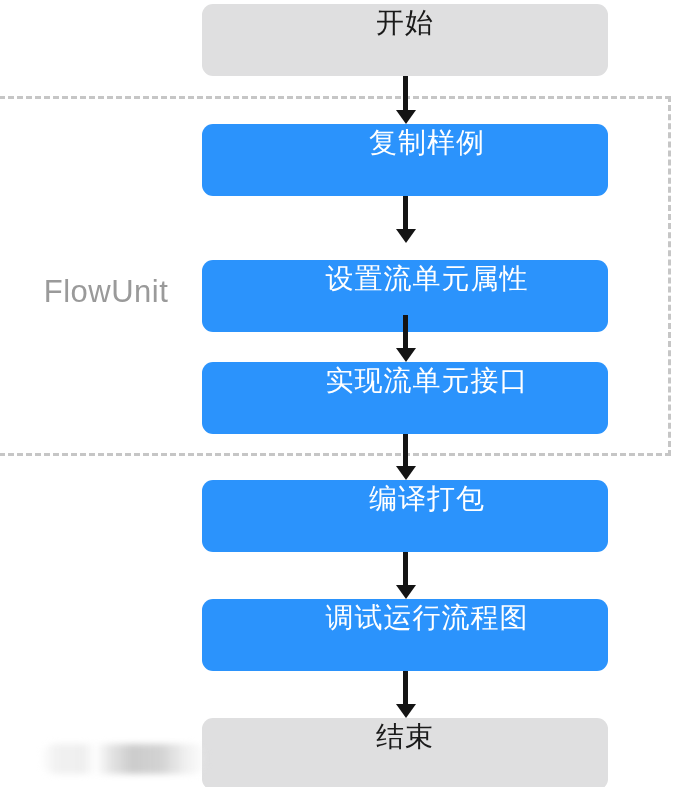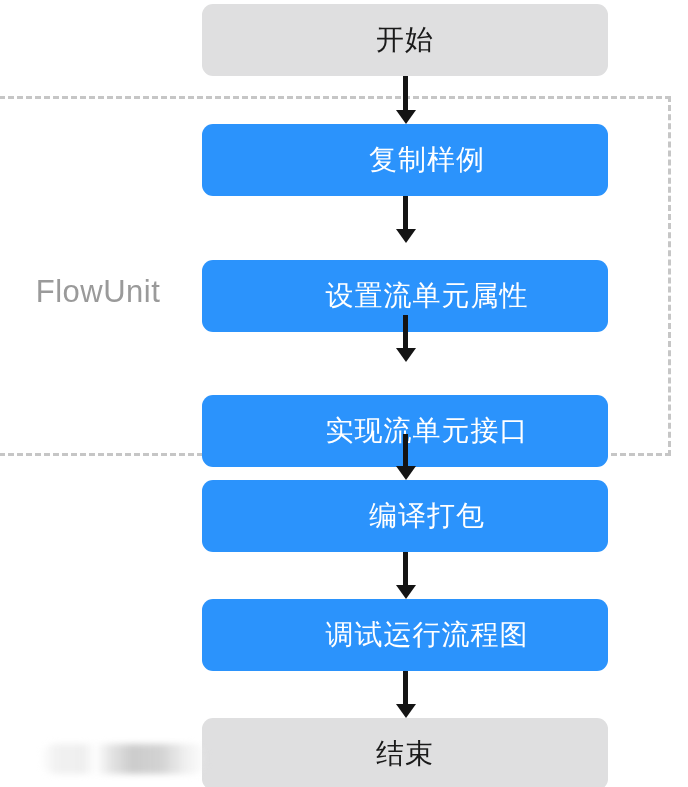--- a/index.html
+++ b/index.html
@@ -26,59 +26,59 @@
     width: 681px;
     height: 360px;
     border: 3px dashed #c6c6c6;
     border-left: none;
     box-sizing: border-box;
     background: transparent;
   }
 
   .group-label {
     position: absolute;
-    left: 8px;
+    left: 16px;
     top: 232px;
     width: 180px;
     text-align: center;
     color: #9a9a9a;
     font-size: 31px;
     line-height: 40px;
     letter-spacing: 0.5px;
     white-space: pre-line;
   }
 
   
   .node {
     position: absolute;
     left: 202px;
     width: 406px;
     height: 72px;
     border-radius: 11px;
     box-sizing: border-box;
     display: flex;
-    align-items: center;
+    align-items: flex-start;
     justify-content: center;
     font-size: 28px;
     letter-spacing: 1px;
   }
   .node.terminal {
     background: #dfdfe0;
     color: #1a1a1a;
   }
   .node.process {
     background: #2b93fc;
     color: #ffffff;
     padding-left: 44px;
   }
 
   .n0 { top: 4px; }
   .n1 { top: 124px; }
   .n2 { top: 260px; }
-  .n3 { top: 362px; margin-top: 33px; }
+  .n3 { top: 362px; }
   .n4 { top: 480px; }
   .n5 { top: 599px; }
   .n6 { top: 718px; height: 72px; }
 
   
   .arrow {
     position: absolute;
     left: 403px;
     width: 5px;
     background: #141414;

